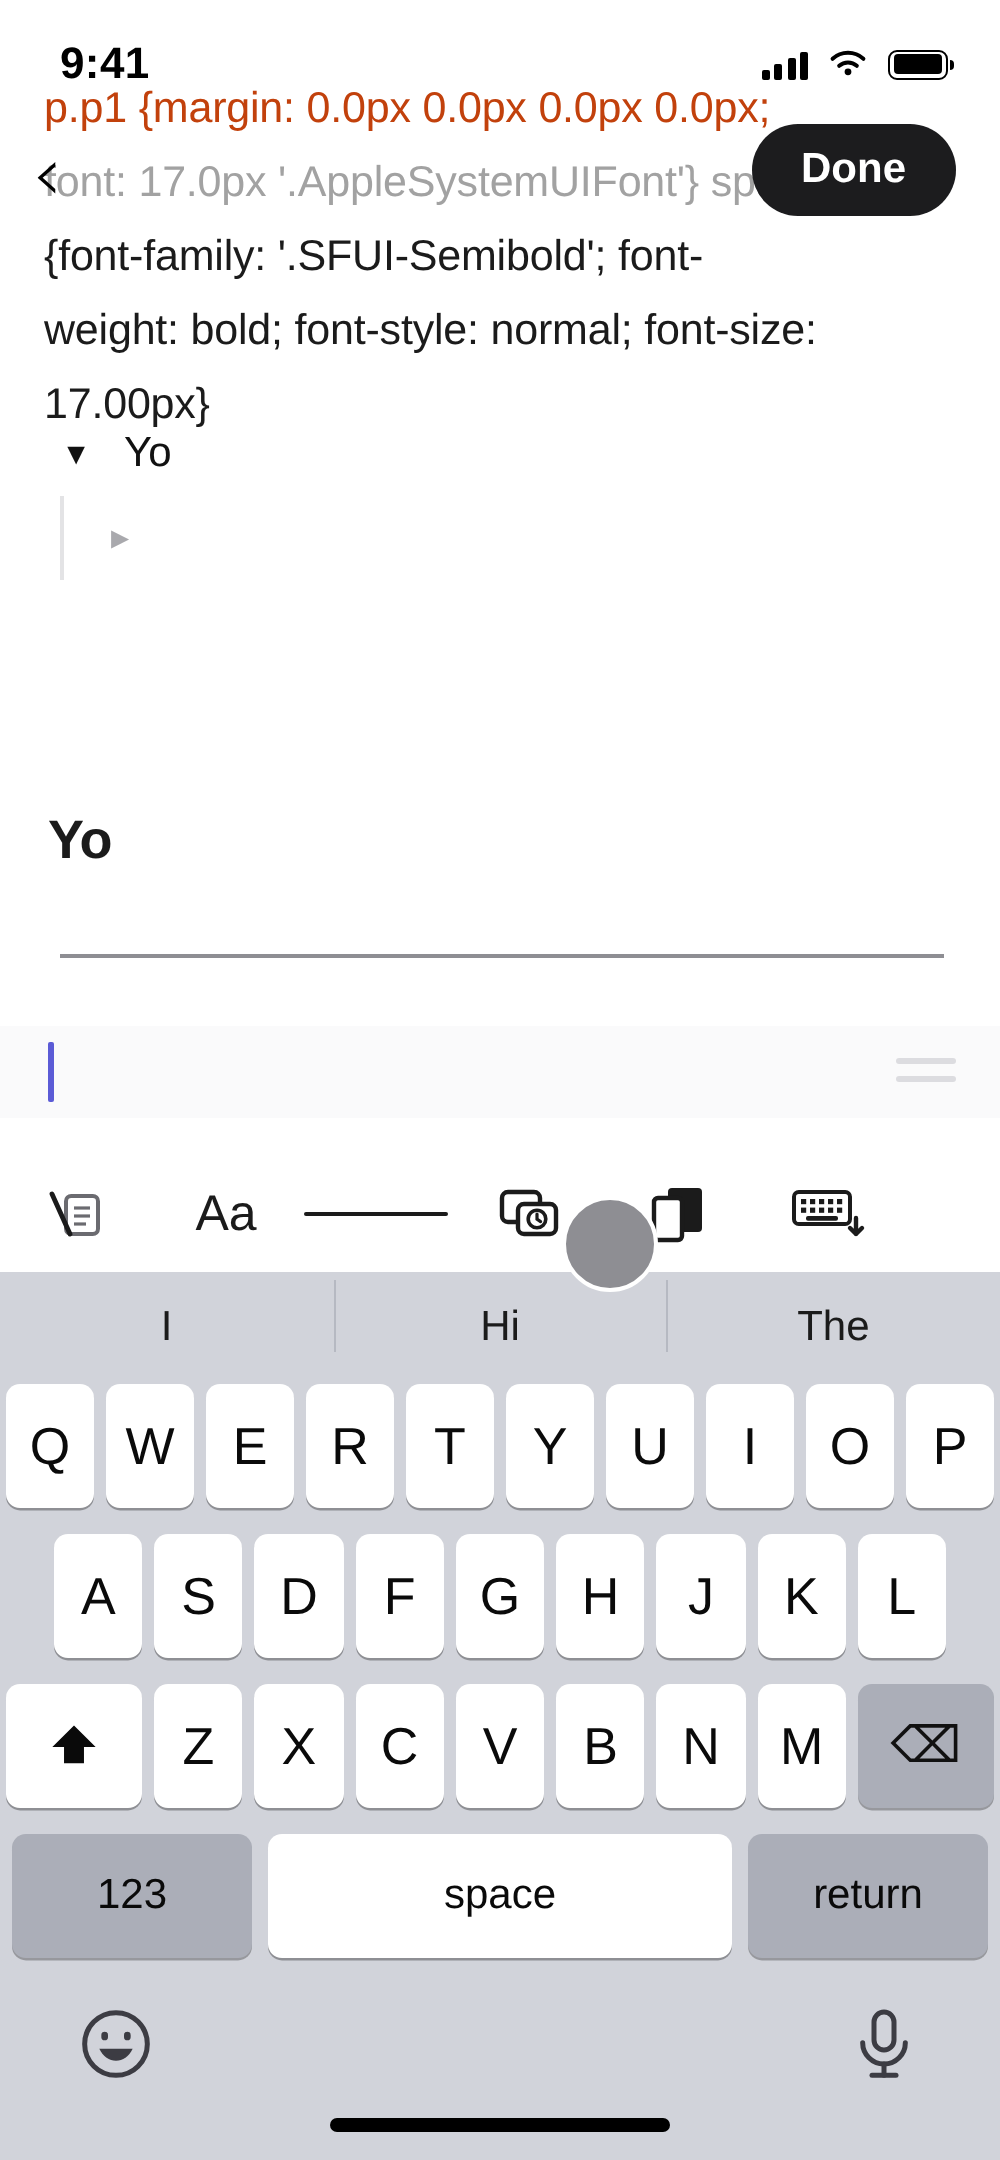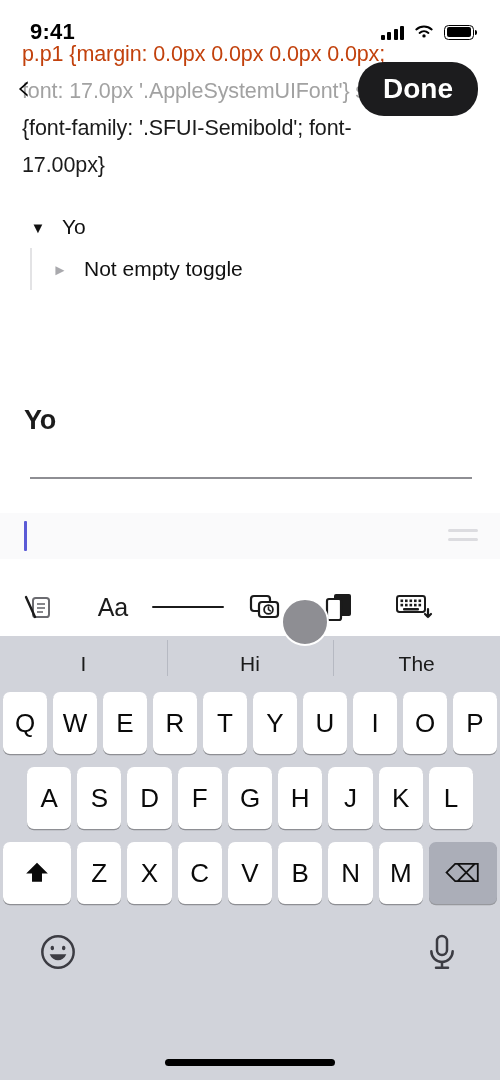--- a/index.html
+++ b/index.html
@@ -41,21 +41,21 @@
 
   .back-chevron {
     position:absolute; left:16px; top:68px; z-index:20;
     font-size:38px; line-height:1; color:#000; font-weight:300;
     font-family:"DejaVu Sans", sans-serif;
   }
 
   .done-btn {
     position:absolute; right:22px; top:62px; z-index:30;
     background:#1c1c1e; color:#fff;
-    font-size:28px; font-weight:bold;
+    font-size:21px; font-weight:bold;
     padding:11px 25px; border-radius:26px;
     border:none; cursor:pointer;
   }
 
   
   .tree { position:absolute; top:206px; left:0; width:500px; z-index:6; }
   .tree-row { display:flex; align-items:center; height:42px; }
   .tree-row.lvl0 { padding-left:26px; }
   .tree-row.lvl1 { padding-left:30px; }
   .tri { width:24px; display:flex; align-items:center; justify-content:center; font-size:15px; cursor:pointer; }
@@ -131,20 +131,21 @@
 </style>
 </head>
 <body>
 
 <div class="phone">
 
   <div class="doc-text">
     <div class="faded-1">p.p1 {margin: 0.0px 0.0px 0.0px 0.0px;</div>
     <div class="faded-2">font: 17.0px '.AppleSystemUIFont'} span.s1</div>
     <div>{font-family: '.SFUI-Semibold'; font-</div>
+    <div>weight: bold; font-style: normal; font-size:</div>
     <div>17.00px}</div>
   </div>
 
   <div class="statusbar">
     <div class="status-time">9:41</div>
     <div class="status-right">
       <div class="bars">
           <i></i>
           <i></i>
           <i></i>
@@ -166,21 +167,20 @@
   <button class="done-btn">Done</button>
 
   <div class="tree">
     <div class="tree-row lvl0">
       <span class="tri open">▼</span>
       <span class="tree-label">Yo</span>
     </div>
     <div class="tree-row lvl1">
       <span class="indent-guide"></span>
       <span class="tri closed">►</span>
-      <span class="tree-label">Not empty toggle</span>
     </div>
   </div>
 
   <div class="heading">Yo</div>
   <div class="divider"></div>
 
   <div class="editor-line">
     <div class="caret"></div>
     <div class="drag-handle">
         <span></span>
@@ -284,20 +284,25 @@
       <div class="key">C</div>
       <div class="key">V</div>
       <div class="key">B</div>
       <div class="key">N</div>
       <div class="key">M</div>
       <div class="key wide gray">
         <span class="bs-glyph">⌫</span>
       </div>
     </div>
 
+    <div class="krow r4">
+      <div class="key num gray">123</div>
+      <div class="key space">space</div>
+      <div class="key ret gray">return</div>
+    </div>
 
     <div class="kb-bottom">
       <svg class="kb-ic" viewBox="0 0 24 24">
         <circle cx="12" cy="12" r="9.4" stroke="#3c3c43" stroke-width="1.5" fill="none"></circle>
         <rect x="7.6" y="8.3" width="2" height="2.6" rx="1" fill="#3c3c43"></rect>
         <rect x="14.4" y="8.3" width="2" height="2.6" rx="1" fill="#3c3c43"></rect>
         <path d="M7 13.4c1.1 2.4 3 3.6 5 3.6s3.9-1.2 5-3.6z" fill="#3c3c43"></path>
       </svg>
       <svg class="kb-ic" viewBox="0 0 24 24">
         <rect x="9" y="2.4" width="6" height="11.4" rx="3" stroke="#3c3c43" stroke-width="1.5" fill="none"></rect>

